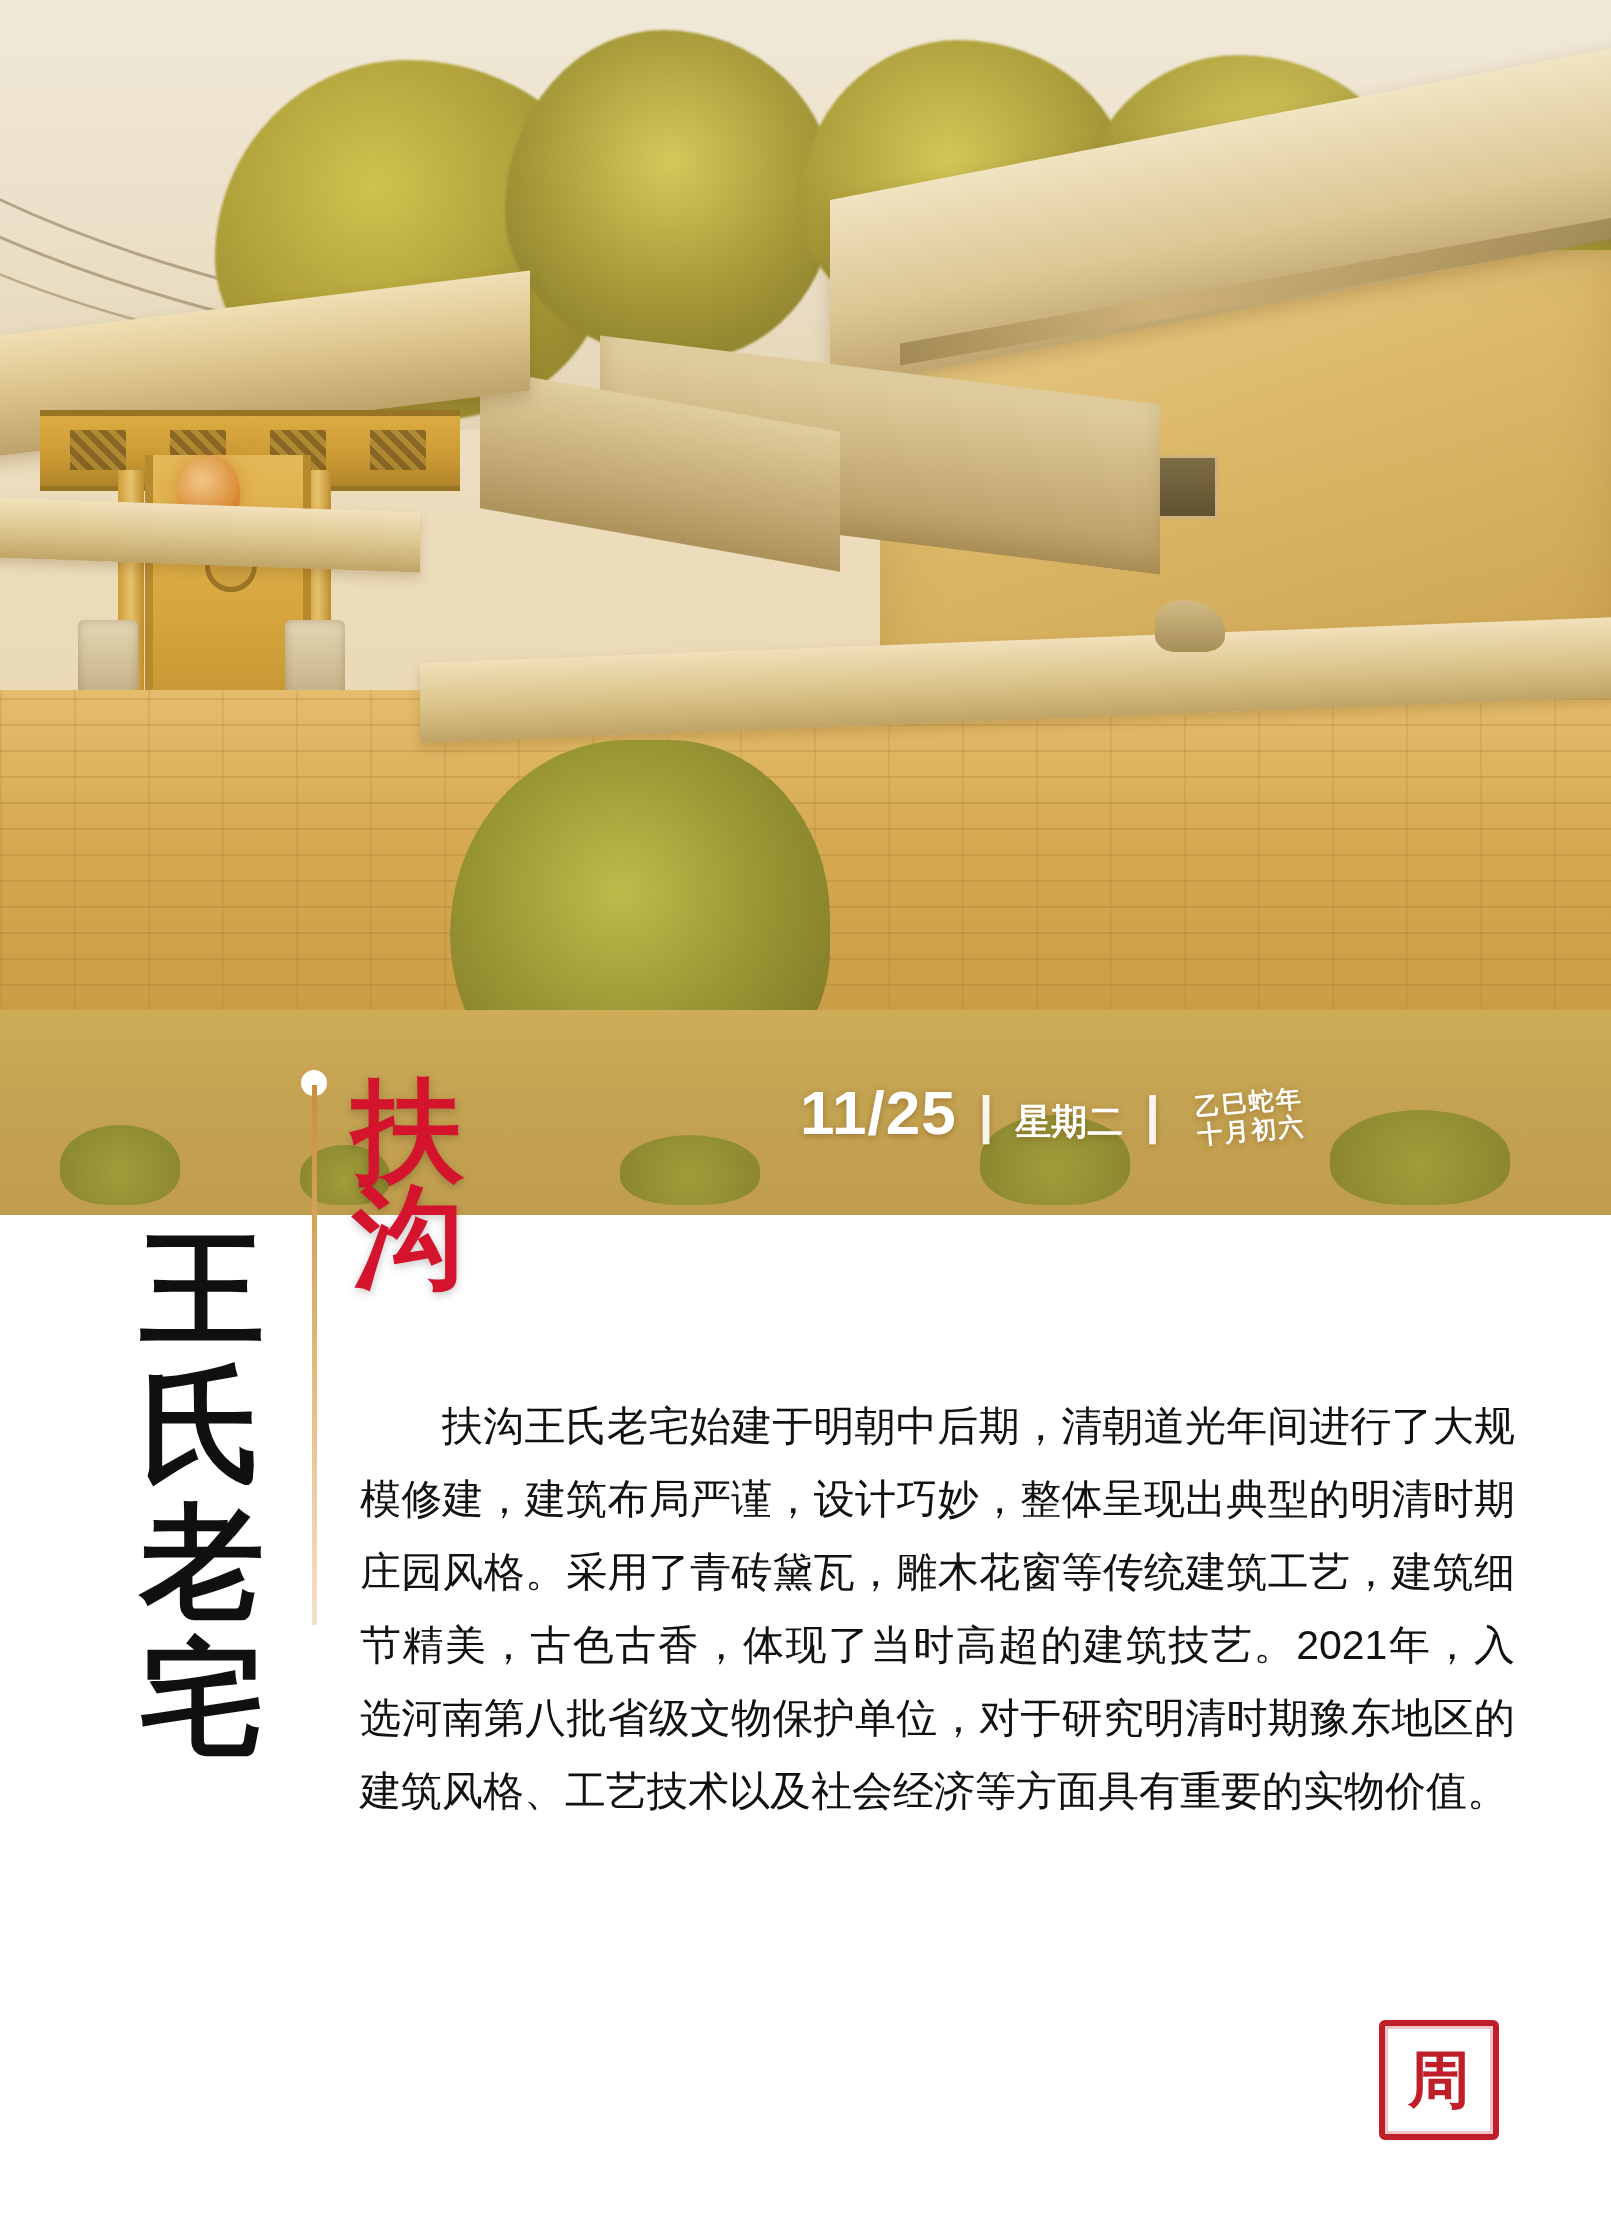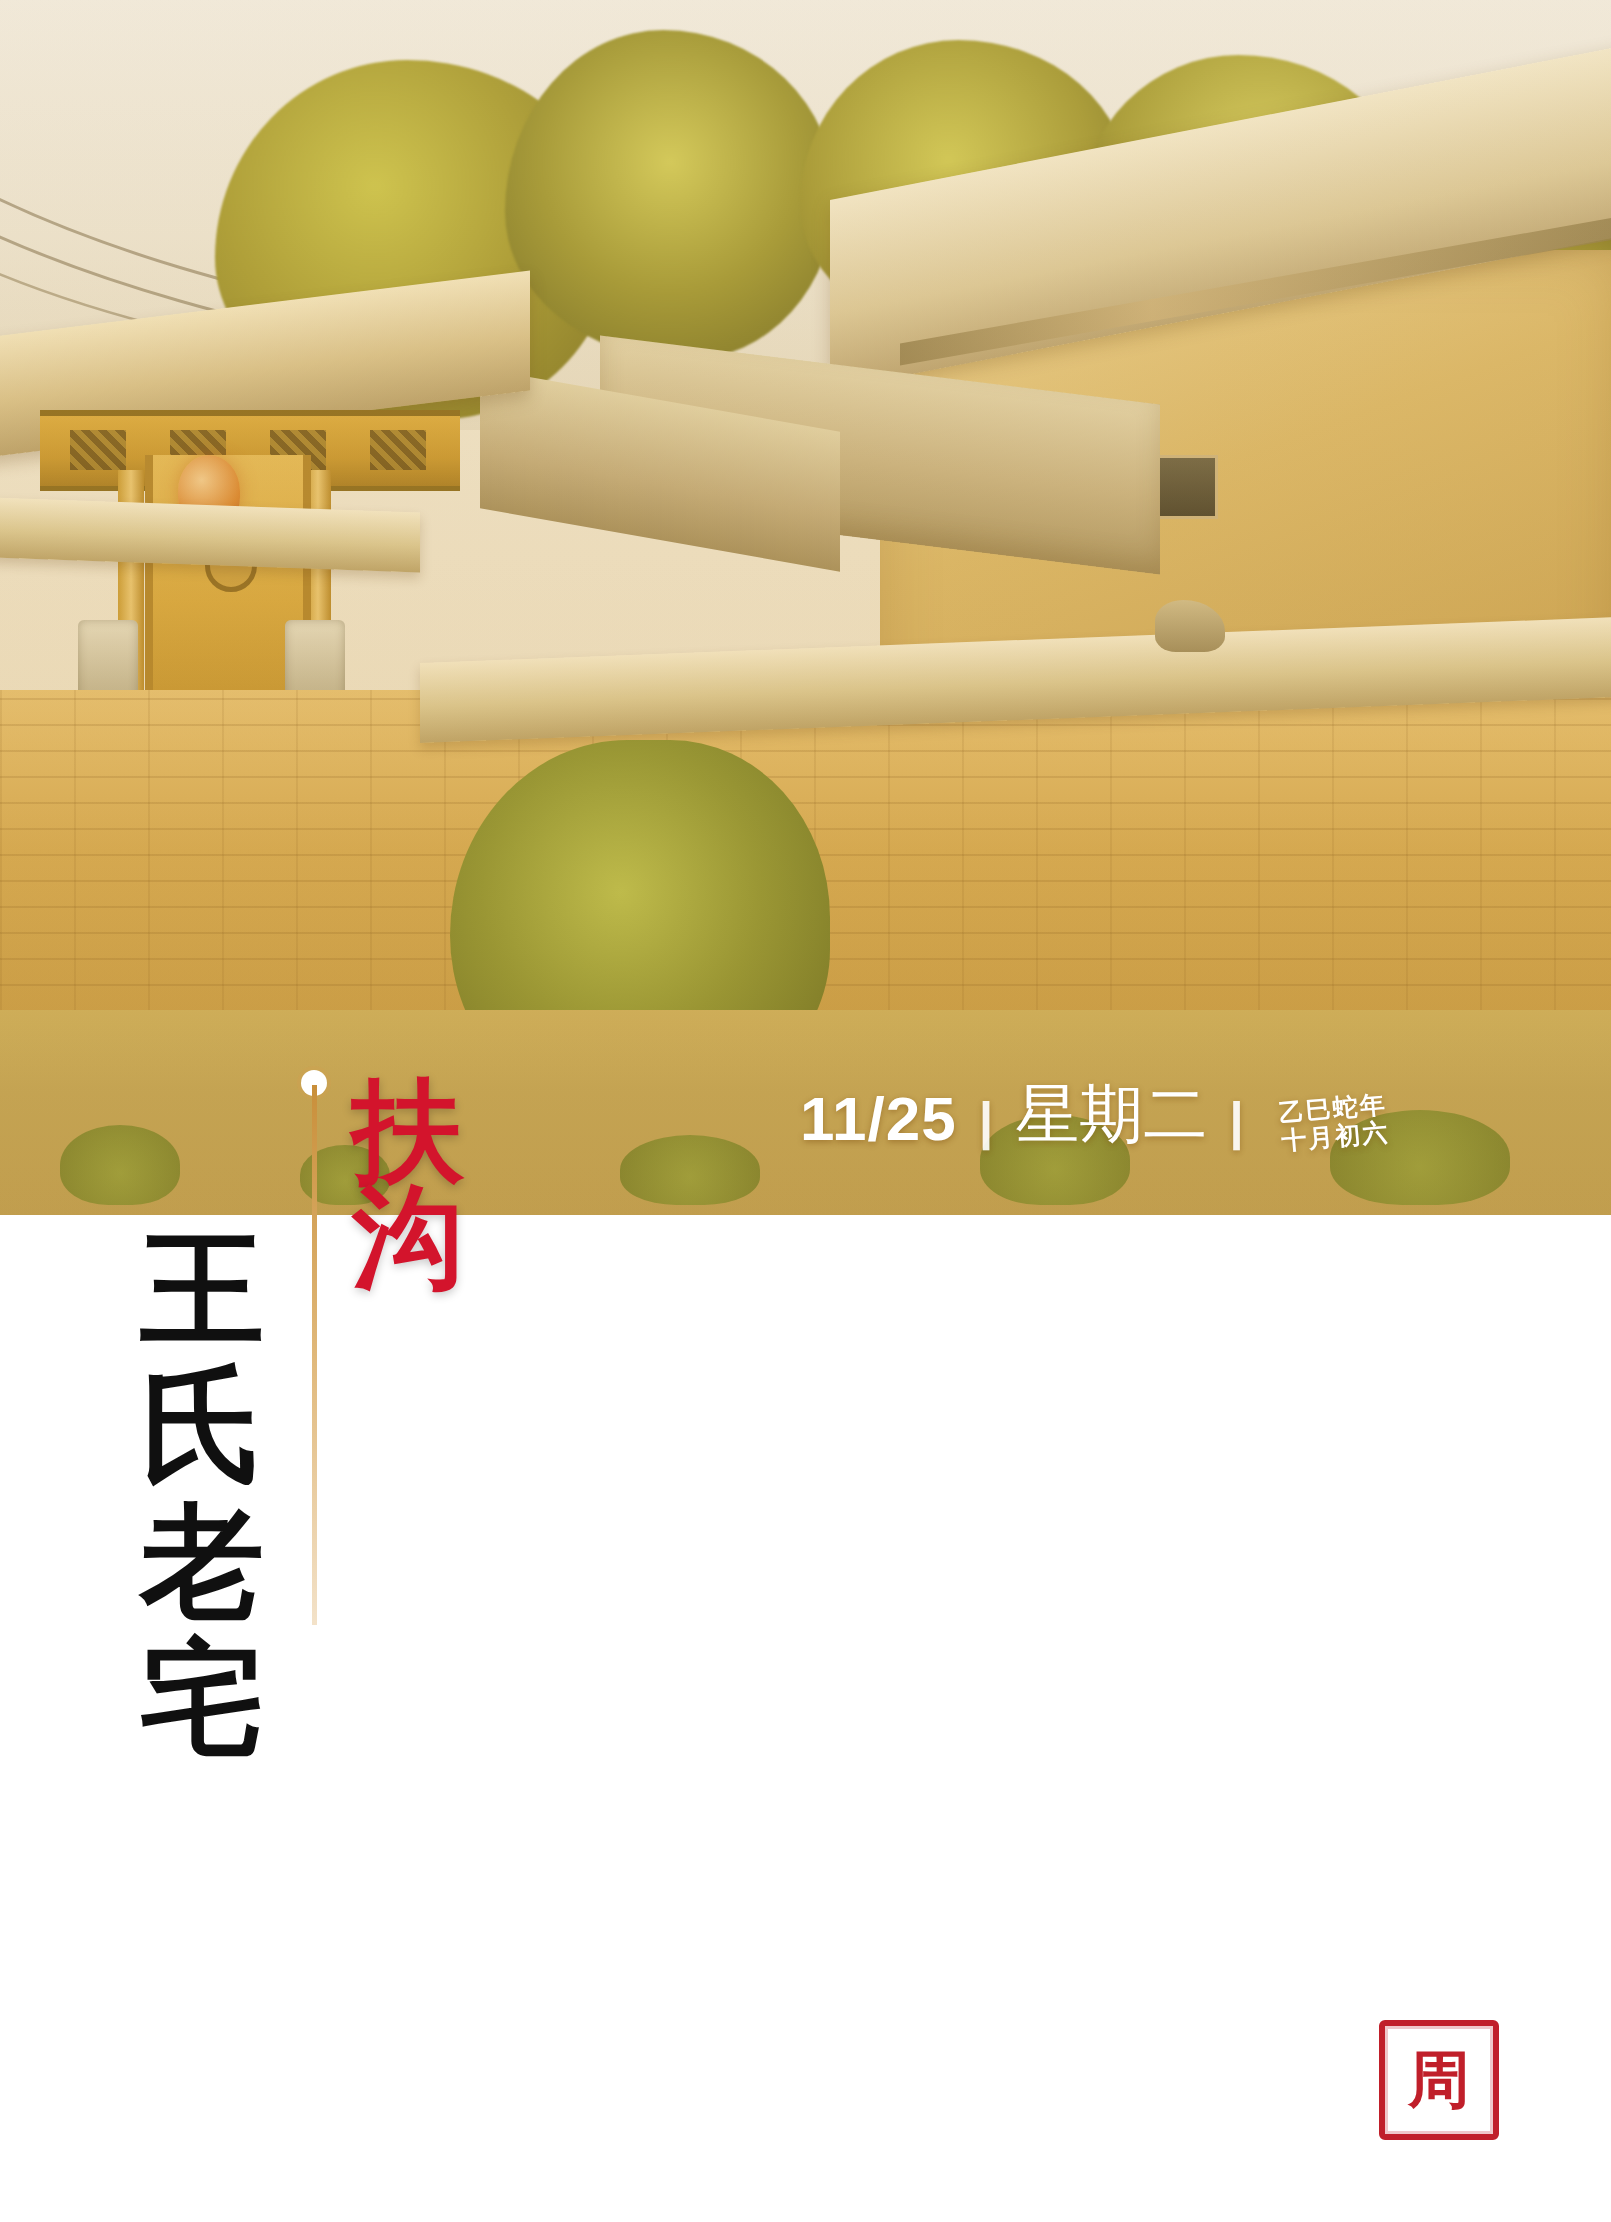--- a/index.html
+++ b/index.html
@@ -281,22 +281,22 @@
     line-height: 1;
   }
   .date-sep {
     font-size: 52px;
     font-weight: bold;
     margin: 0 10px 3px 10px;
     line-height: 1;
     opacity: .9;
   }
   .date-week {
-    font-size: 64px;
-    font-weight: normal;
+    font-size: 36px;
+    font-weight: bold;
     line-height: 1;
     padding-bottom: 4px;
   }
   .lunar {
     display: flex;
     flex-direction: column;
     justify-content: flex-end;
     margin-left: 14px;
     transform: rotate(-5deg);
     line-height: 1.12;
@@ -479,18 +479,19 @@
 
     <div class="site-name">
       <span>
           <span>王</span>
           <span>氏</span>
           <span>老</span>
           <span>宅</span>
         </span>
     </div>
 
+    <div class="body-text">扶沟王氏老宅始建于明朝中后期，清朝道光年间进行了大规模修建，建筑布局严谨，设计巧妙，整体呈现出典型的明清时期庄园风格。采用了青砖黛瓦，雕木花窗等传统建筑工艺，建筑细节精美，古色古香，体现了当时高超的建筑技艺。2021年，入选河南第八批省级文物保护单位，对于研究明清时期豫东地区的建筑风格、工艺技术以及社会经济等方面具有重要的实物价值。</div>
 
     <div class="seal">
       <span>周</span>
     </div>
   </div>
 </div>
 
 </body></html>

